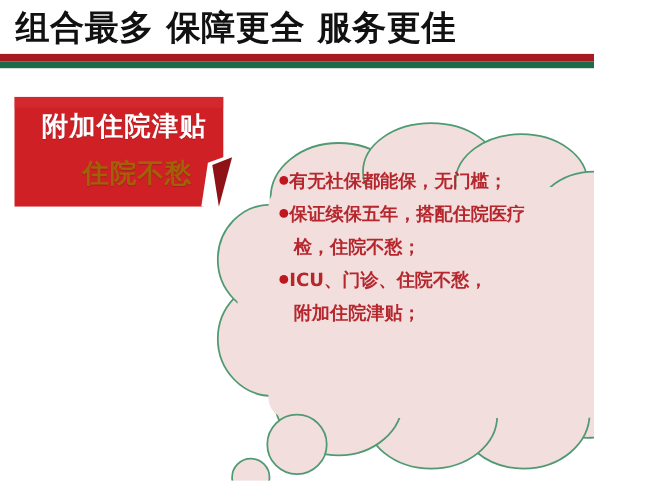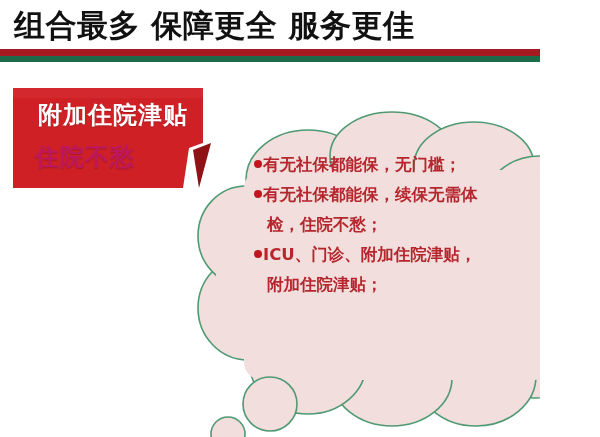--- a/index.html
+++ b/index.html
@@ -143,21 +143,22 @@
     letter-spacing: 1px;
     white-space: nowrap;
     font-family: "DejaVu Sans", "Liberation Sans", sans-serif;
     text-shadow: 0 1px 1px rgba(0,0,0,0.18);
   }
   .banner-line2 {
     position: absolute;
     left: 22px;
     top: 52px;
     width: 180px;
-    color: #be185d;
+    text-align: center;
+    color: #a16207;
     font-size: 24px;
     line-height: 34px;
     font-weight: 700;
     letter-spacing: 1px;
     white-space: nowrap;
     font-family: "DejaVu Sans", "Liberation Sans", sans-serif;
     text-shadow: 0 1px 1px rgba(0,0,0,0.18);
   }
 </style>
 </head>
@@ -200,28 +201,28 @@
     </svg>
   </div>
 
   <div class="bullets">
 
     <div class="bullet-row">
       <span class="dot"></span><span class="bullet-text">有无社保都能保，无门槛；</span>
     </div>
 
     <div class="bullet-row">
-      <span class="dot"></span><span class="bullet-text">有无社保都能保，续保无需体</span>
+      <span class="dot"></span><span class="bullet-text">保证续保五年，搭配住院医疗</span>
     </div>
     <div class="bullet-row cont">
       <span class="bullet-text">检，住院不愁；</span>
     </div>
 
     <div class="bullet-row">
-      <span class="dot"></span><span class="bullet-text">ICU、门诊、附加住院津贴，</span>
+      <span class="dot"></span><span class="bullet-text">ICU、门诊、住院不愁，</span>
     </div>
     <div class="bullet-row cont">
       <span class="bullet-text">附加住院津贴；</span>
     </div>
 
 
   </div>
 
   <div class="banner">
     <svg viewBox="0 0 198 100" xmlns="http://www.w3.org/2000/svg">

